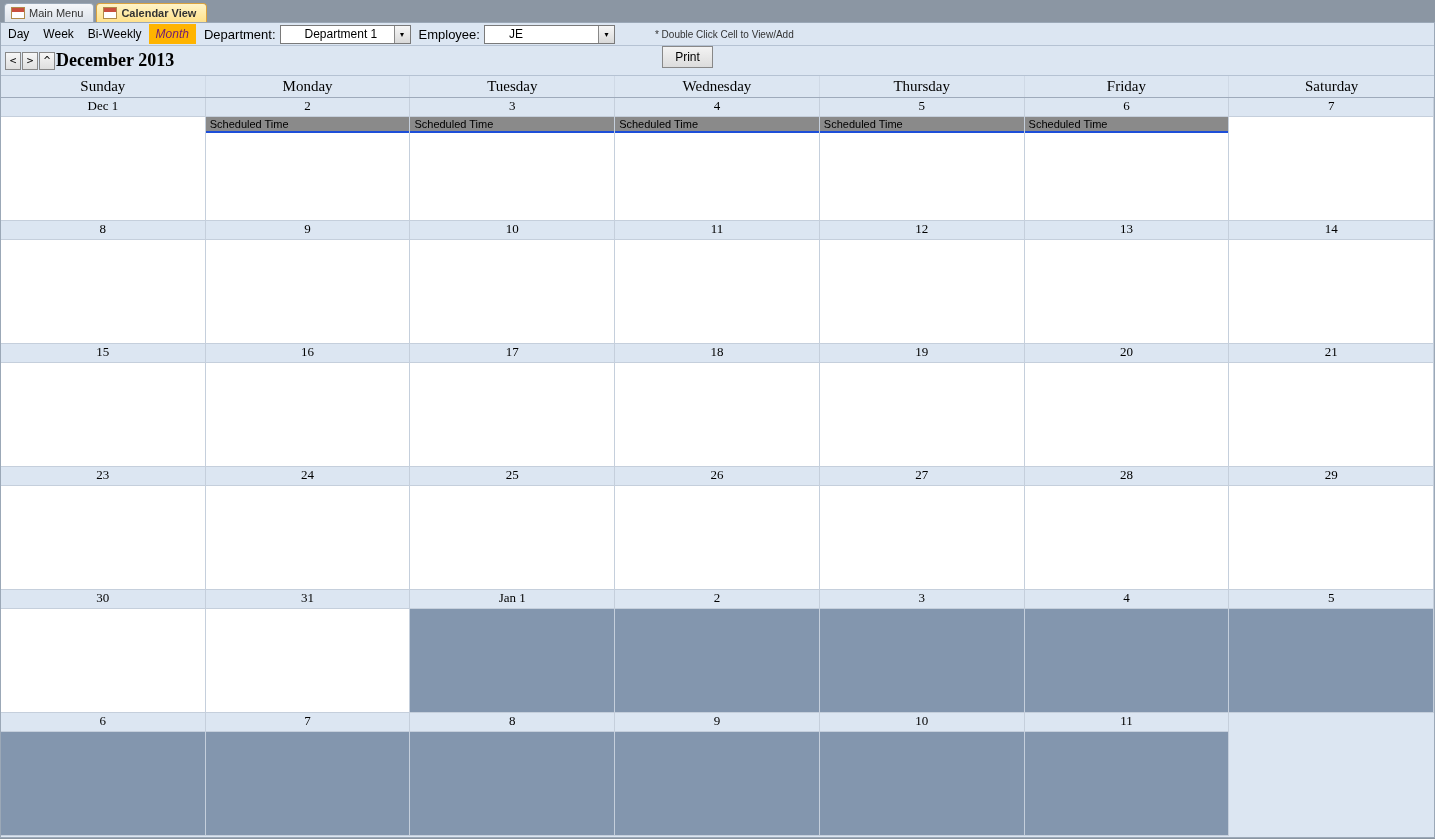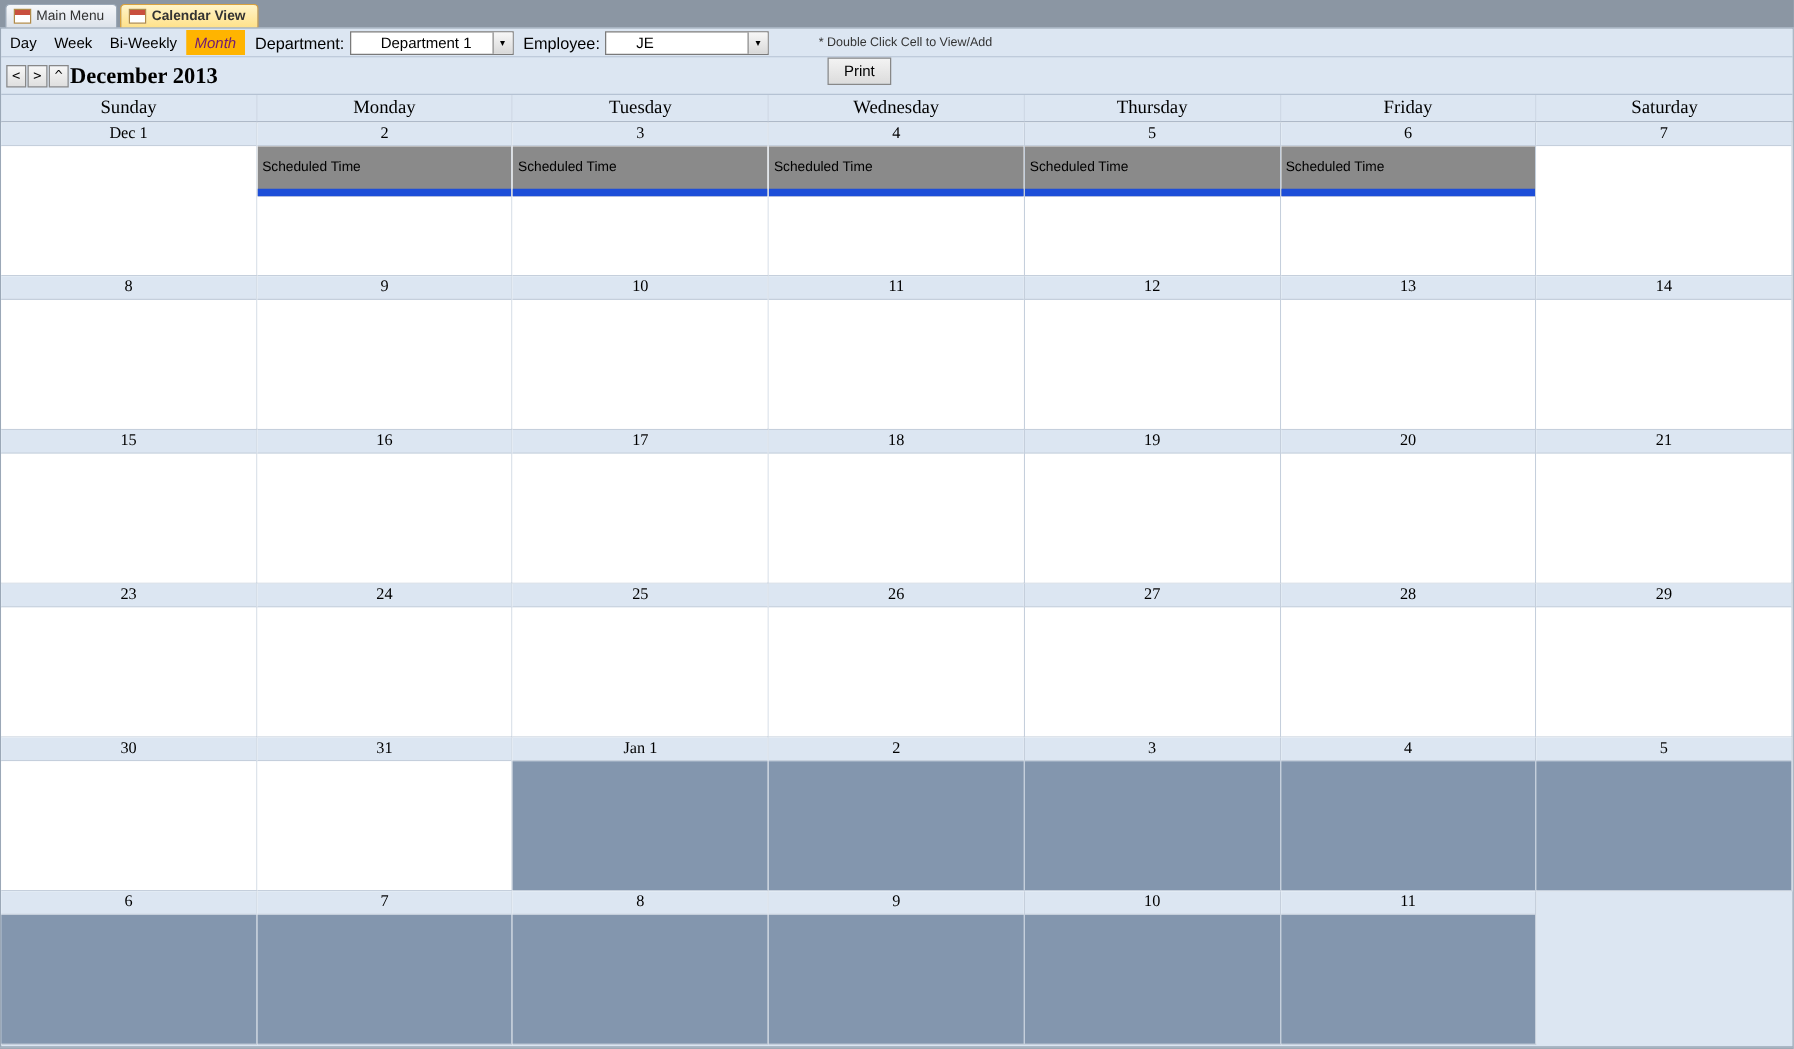--- a/index.html
+++ b/index.html
@@ -194,22 +194,22 @@
     }
     .cell-body {
       flex: 1;
       background: #fff;
       overflow: hidden;
     }
     .event {
       background: #8a8a8a;
       color: #000;
       font-size: 11px;
-      padding: 11px 4px;
-      border-bottom: 6px solid #1d4ed8;
+      padding: 1px 4px;
+      border-bottom: 2px solid #1d4ed8;
     }
   </style>
 </head>
 <body>
 
 <div class="tab-bar">
   <div class="tab">
     <span class="tab-icon"></span>
     <span>Main Menu</span>
   </div>

